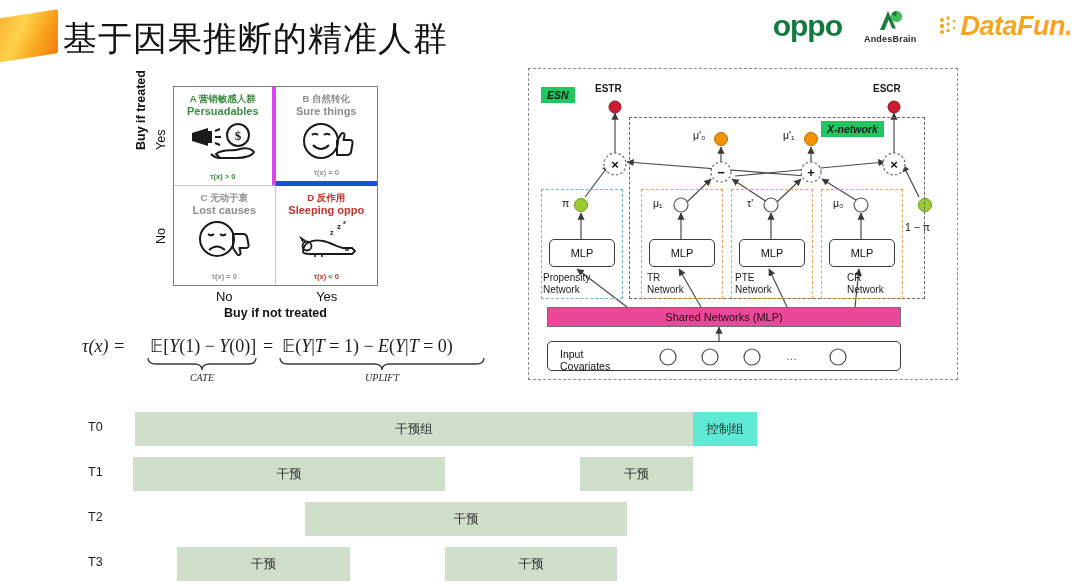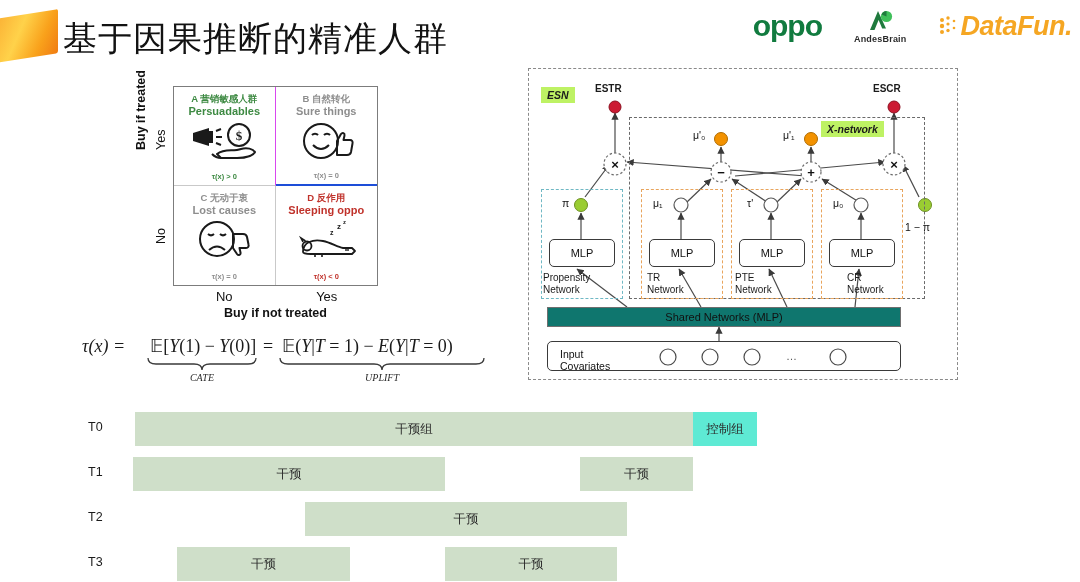--- a/index.html
+++ b/index.html
@@ -13,21 +13,21 @@
   #corner-swoosh{
     left:-4px;top:14px;width:62px;height:44px;
     background:linear-gradient(115deg,#fbb034 0%,#ffd24a 38%,#f9a11b 72%,#f07c12 100%);
     transform:skewY(-9deg);
     border-radius:2px;
   }
   #page-title{
     left:63px;top:16px;font-size:34px;line-height:44px;color:#121212;
     letter-spacing:1px;font-weight:500;white-space:nowrap;
   }
-  #logo-bar{right:8px;top:2px;height:48px;display:flex;align-items:center;gap:32px;}
+  #logo-bar{right:8px;top:2px;height:48px;display:flex;align-items:center;gap:22px;}
   #oppo-logo{font-size:30px;font-weight:700;color:#117b3f;letter-spacing:-1px;line-height:30px;}
   #andes-logo{display:flex;flex-direction:column;align-items:center;gap:1px;}
   #andes-name{font-size:9px;font-weight:700;color:#2b2b2b;letter-spacing:.2px;}
   #datafun-logo{display:flex;align-items:center;}
   #datafun-name{font-size:27px;font-weight:700;font-style:italic;color:#f5a623;letter-spacing:-.5px;}
 
   
   #quadrant-wrap{left:140px;top:84px;width:240px;height:250px;}
   #y-axis-title{
     position:absolute;left:-6px;top:66px;font-size:12.5px;font-weight:700;color:#111;
@@ -35,52 +35,52 @@
   }
   #y-tick-yes{position:absolute;left:14px;top:66px;font-size:12.5px;color:#111;
     transform:rotate(-90deg);transform-origin:left top;white-space:nowrap;}
   #y-tick-no{position:absolute;left:14px;top:160px;font-size:12.5px;color:#111;
     transform:rotate(-90deg);transform-origin:left top;white-space:nowrap;}
   #matrix{position:absolute;left:33px;top:2px;width:205px;height:200px;
     border:1.6px solid #7c7c7c;box-sizing:border-box;display:grid;
     grid-template-columns:1fr 1fr;grid-template-rows:1fr 1fr;background:#fff;}
   .cell{position:relative;box-sizing:border-box;display:flex;flex-direction:column;
     align-items:center;padding-top:6px;}
-  .cell.c-a{border-right:1px solid #d946ef;border-bottom:1px solid #c9c9c9;}
-  .cell.c-b{border-bottom:2px solid #1d4ed8;}
+  .cell.c-a{border-right:4px solid #d946ef;border-bottom:1px solid #c9c9c9;}
+  .cell.c-b{border-bottom:5px solid #1d4ed8;}
   .cell.c-c{border-right:1px solid #c9c9c9;}
   .cell-t1{font-size:9.5px;line-height:12px;font-weight:700;}
   .cell-t2{font-size:11px;line-height:13px;font-weight:700;}
   .cell-tau{position:absolute;bottom:4px;font-size:7.5px;font-weight:700;}
   .green-txt{color:#3e8a43;} .gray-txt{color:#8e8e8e;} .red-txt{color:#c0322b;}
   .cell-icon{margin-top:3px;}
   #x-ticks{position:absolute;left:33px;top:205px;width:205px;display:flex;}
   #x-ticks span{flex:1;text-align:center;font-size:13px;color:#111;}
   #x-axis-title{position:absolute;left:33px;top:222px;width:205px;text-align:center;
     font-size:12.5px;font-weight:700;color:#111;}
 
   
   #formula{left:82px;top:330px;width:420px;height:54px;}
   #formula svg{display:block;}
 
   
   #network{left:528px;top:68px;width:430px;height:312px;
     border:1.3px dashed #8a8a8a;box-sizing:border-box;background:#fff;}
   #net-svg{position:absolute;left:0;top:0;}
   .lbl{position:absolute;font-size:10px;color:#1b1b1b;white-space:nowrap;}
-  .hl-label{position:absolute;background:#bef264;font-style:italic;font-weight:700;
+  .hl-label{position:absolute;background:#22c55e;font-style:italic;font-weight:700;
     font-size:10.5px;color:#1b1b1b;padding:2px 6px;white-space:nowrap;}
   .node-label{position:absolute;font-size:10.5px;color:#111;white-space:nowrap;}
   .box-mlp{position:absolute;box-sizing:border-box;border:1.4px solid #3a3a3a;
     border-radius:5px;background:#fff;display:flex;align-items:center;justify-content:center;
     font-size:11px;color:#111;}
   .dashgroup{position:absolute;box-sizing:border-box;border:1.2px dashed #e8a45c;}
   .dashgroup.teal{border-color:#6fb8c4;}
   .grp-label{position:absolute;font-size:10px;line-height:11.5px;color:#1b1b1b;text-align:left;}
-  #shared-net{position:absolute;background:#0f766e;border:1.2px solid #6f6f6f;
+  #shared-net{position:absolute;background:#ec4899;border:1.2px solid #6f6f6f;
     box-sizing:border-box;display:flex;align-items:center;justify-content:center;
     font-size:11px;color:#111;}
   #input-cov{position:absolute;background:#fff;border:1.3px solid #3a3a3a;
     border-radius:5px;box-sizing:border-box;}
   #input-cov-label{position:absolute;left:12px;top:6px;font-size:10.5px;line-height:12px;color:#111;}
 
   
   #timeline{left:0;top:400px;width:1080px;height:182px;}
   .tl-row{position:absolute;left:0;width:1080px;height:34px;}
   .tl-label{position:absolute;left:88px;top:8px;font-size:12.5px;color:#1b1b1b;}

